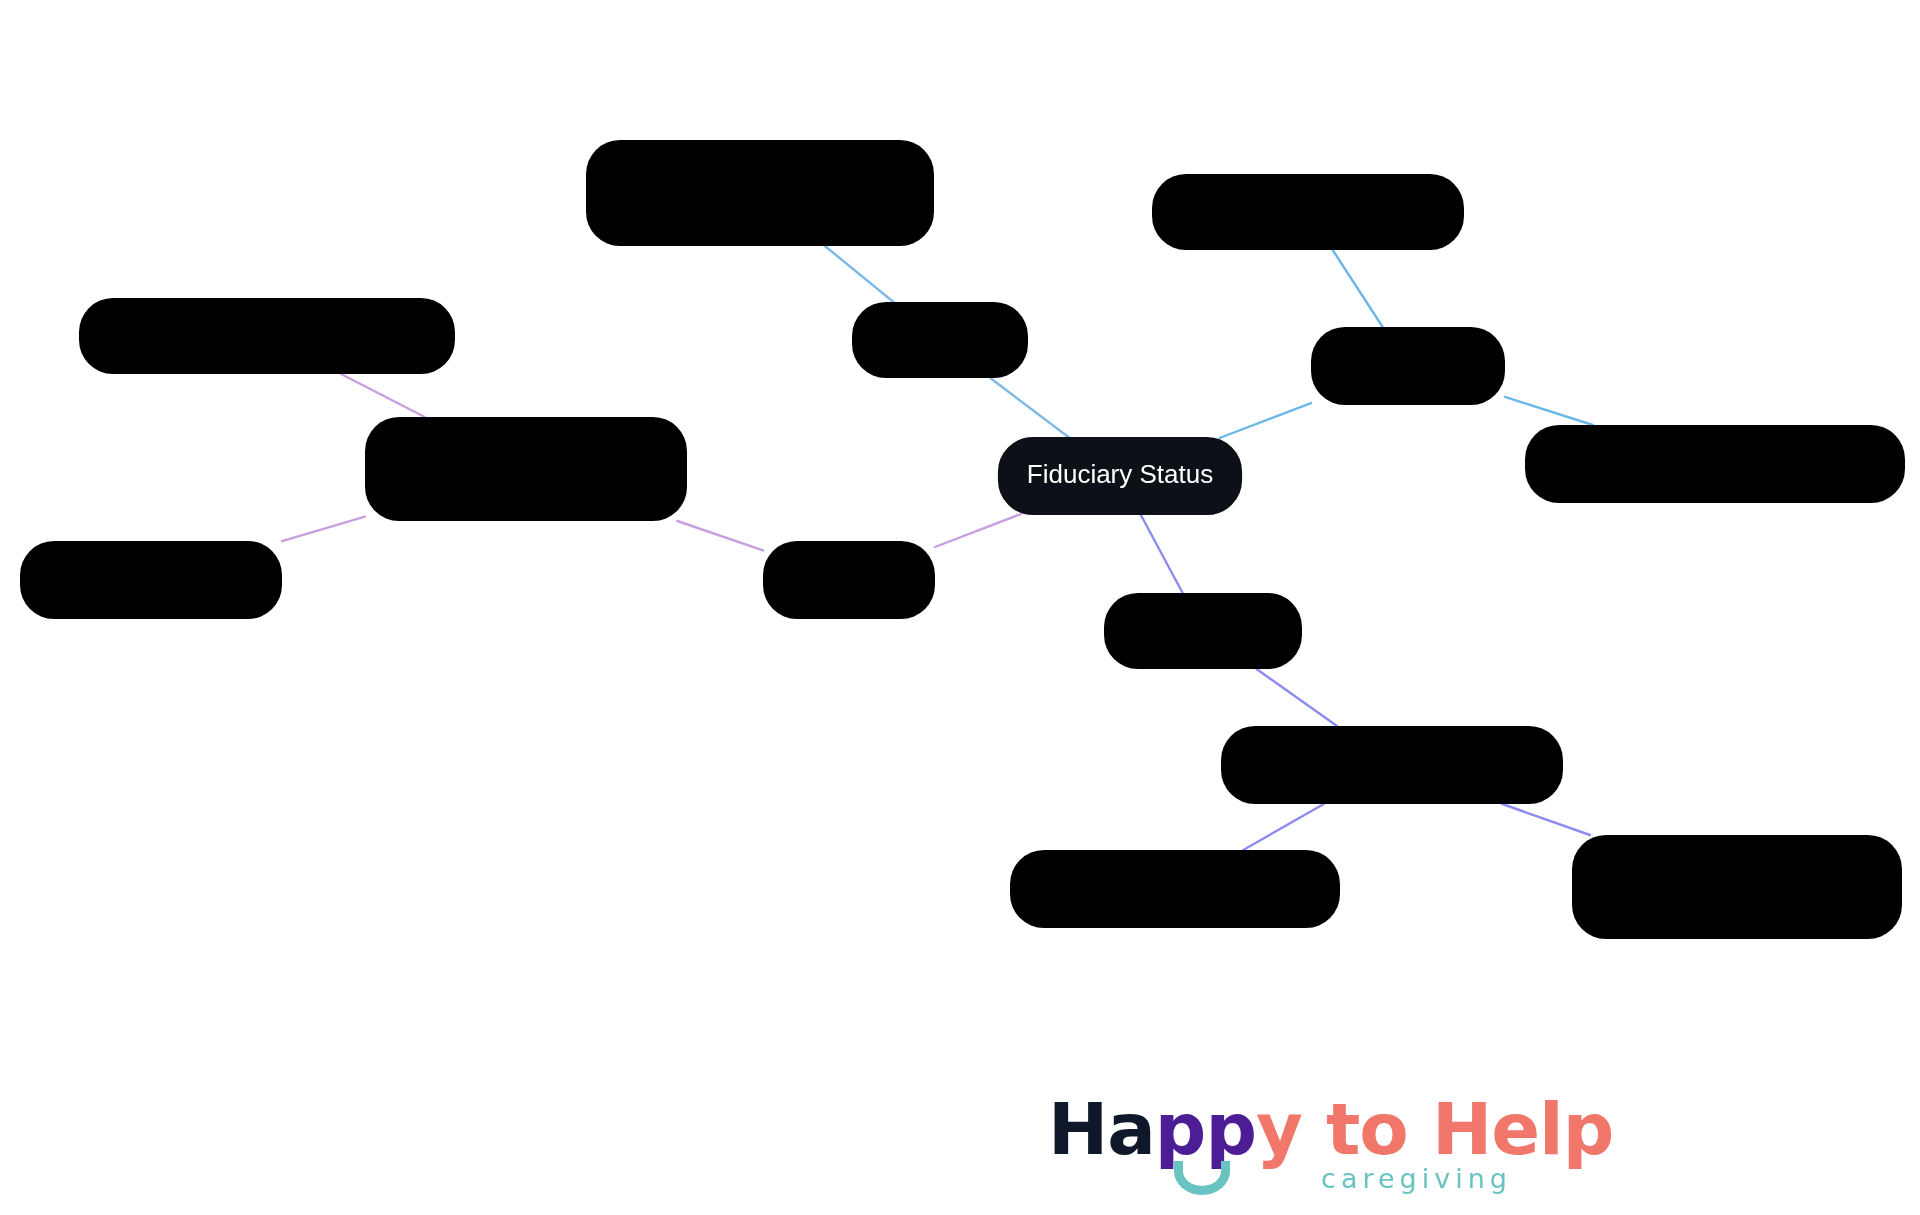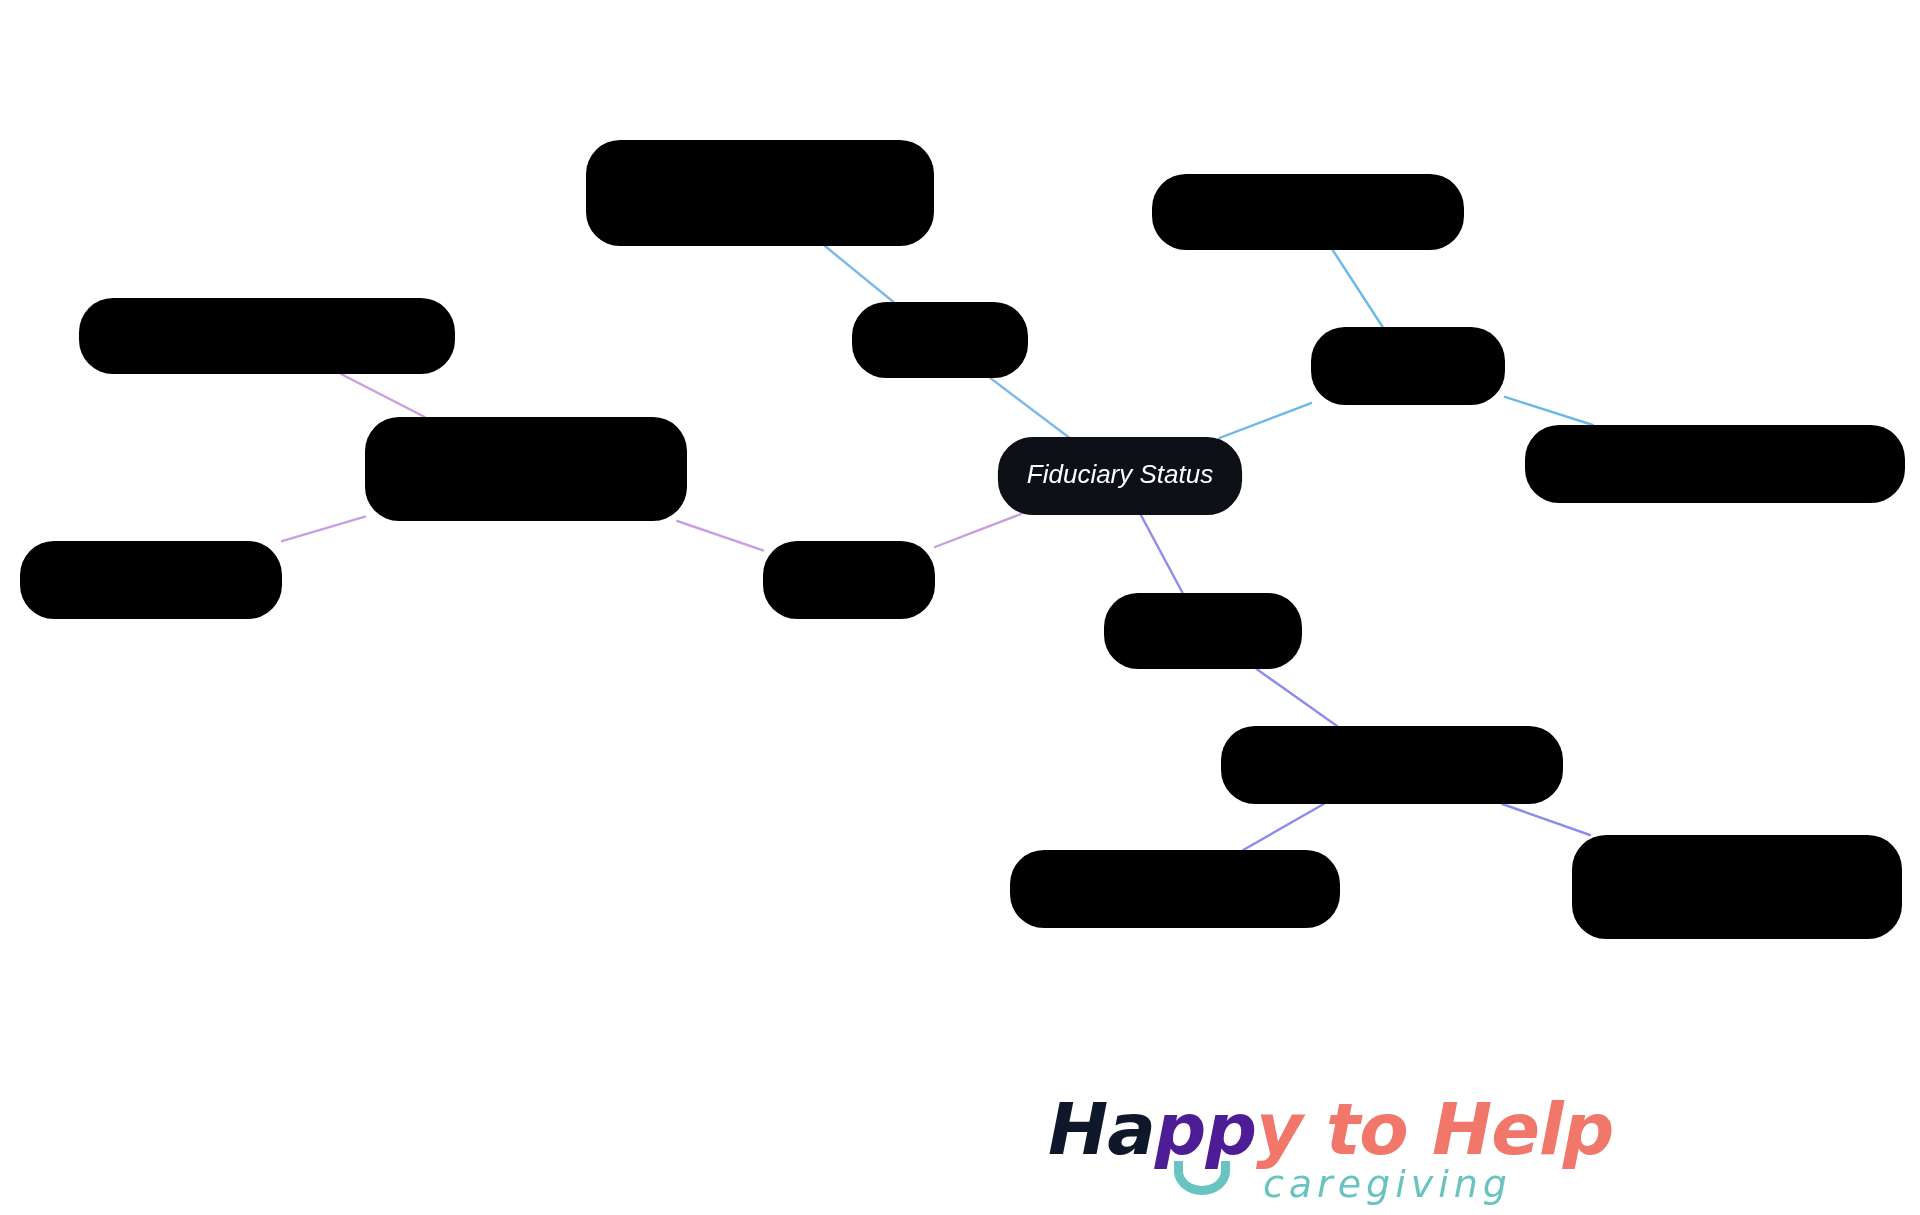--- a/index.html
+++ b/index.html
@@ -11,21 +11,20 @@
     font-family: "Liberation Sans", sans-serif;
     width: 1920px;
     height: 1215px;
     overflow: hidden;
   }
   #canvas {
     position: relative;
     width: 1544px;
     height: 1215px;
     background: #ffffff;
-    font-style: italic;
   }
   svg.mindmap {
     position: absolute;
     top: 0;
     left: 0;
     width: 1920px;
     height: 1215px;
     display: block;
   }
   .node-rect {
@@ -59,21 +58,21 @@
     font-size: 72px;
     letter-spacing: -1px;
     line-height: 1;
     white-space: nowrap;
   }
   #logo .sub {
     position: absolute;
     right: 6px;
     top: 78px;
     font-family: "DejaVu Sans", sans-serif;
-    font-size: 38px;
+    font-size: 27px;
     letter-spacing: 5px;
     line-height: 1;
     white-space: nowrap;
   }
   #logo .smile {
     position: absolute;
     left: 126px;
     top: 74px;
     width: 56px;
     height: 34px;

